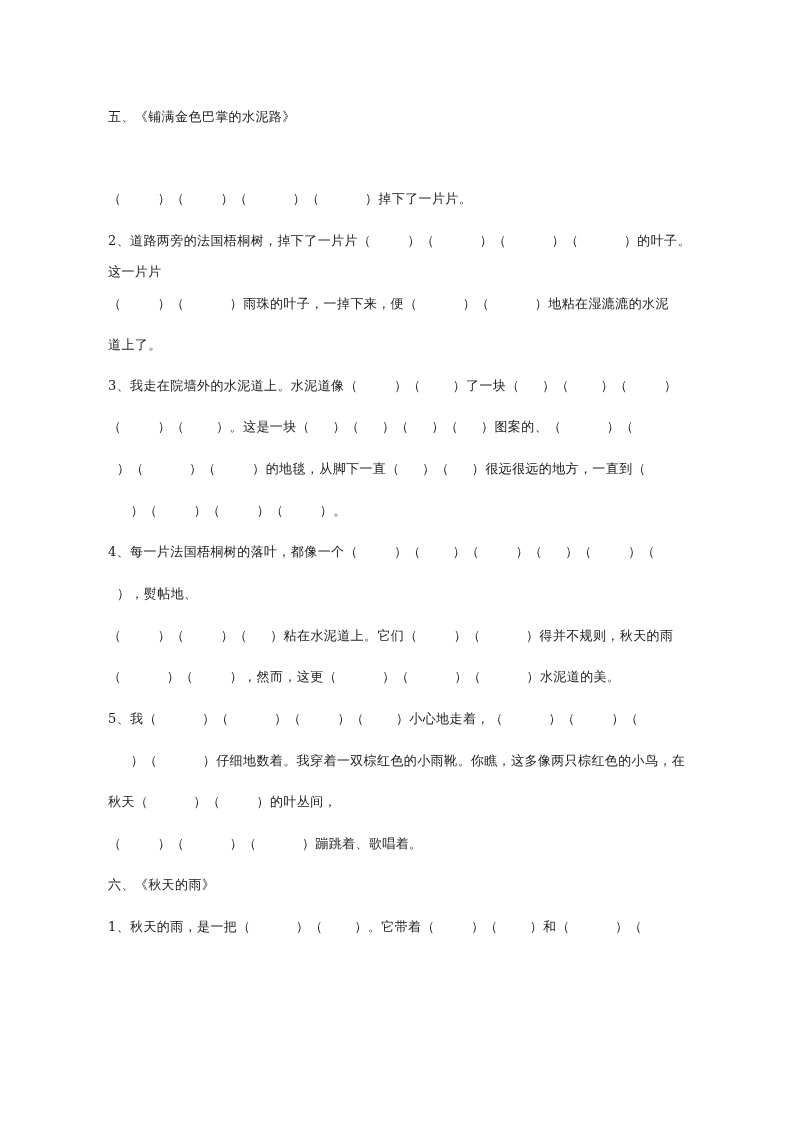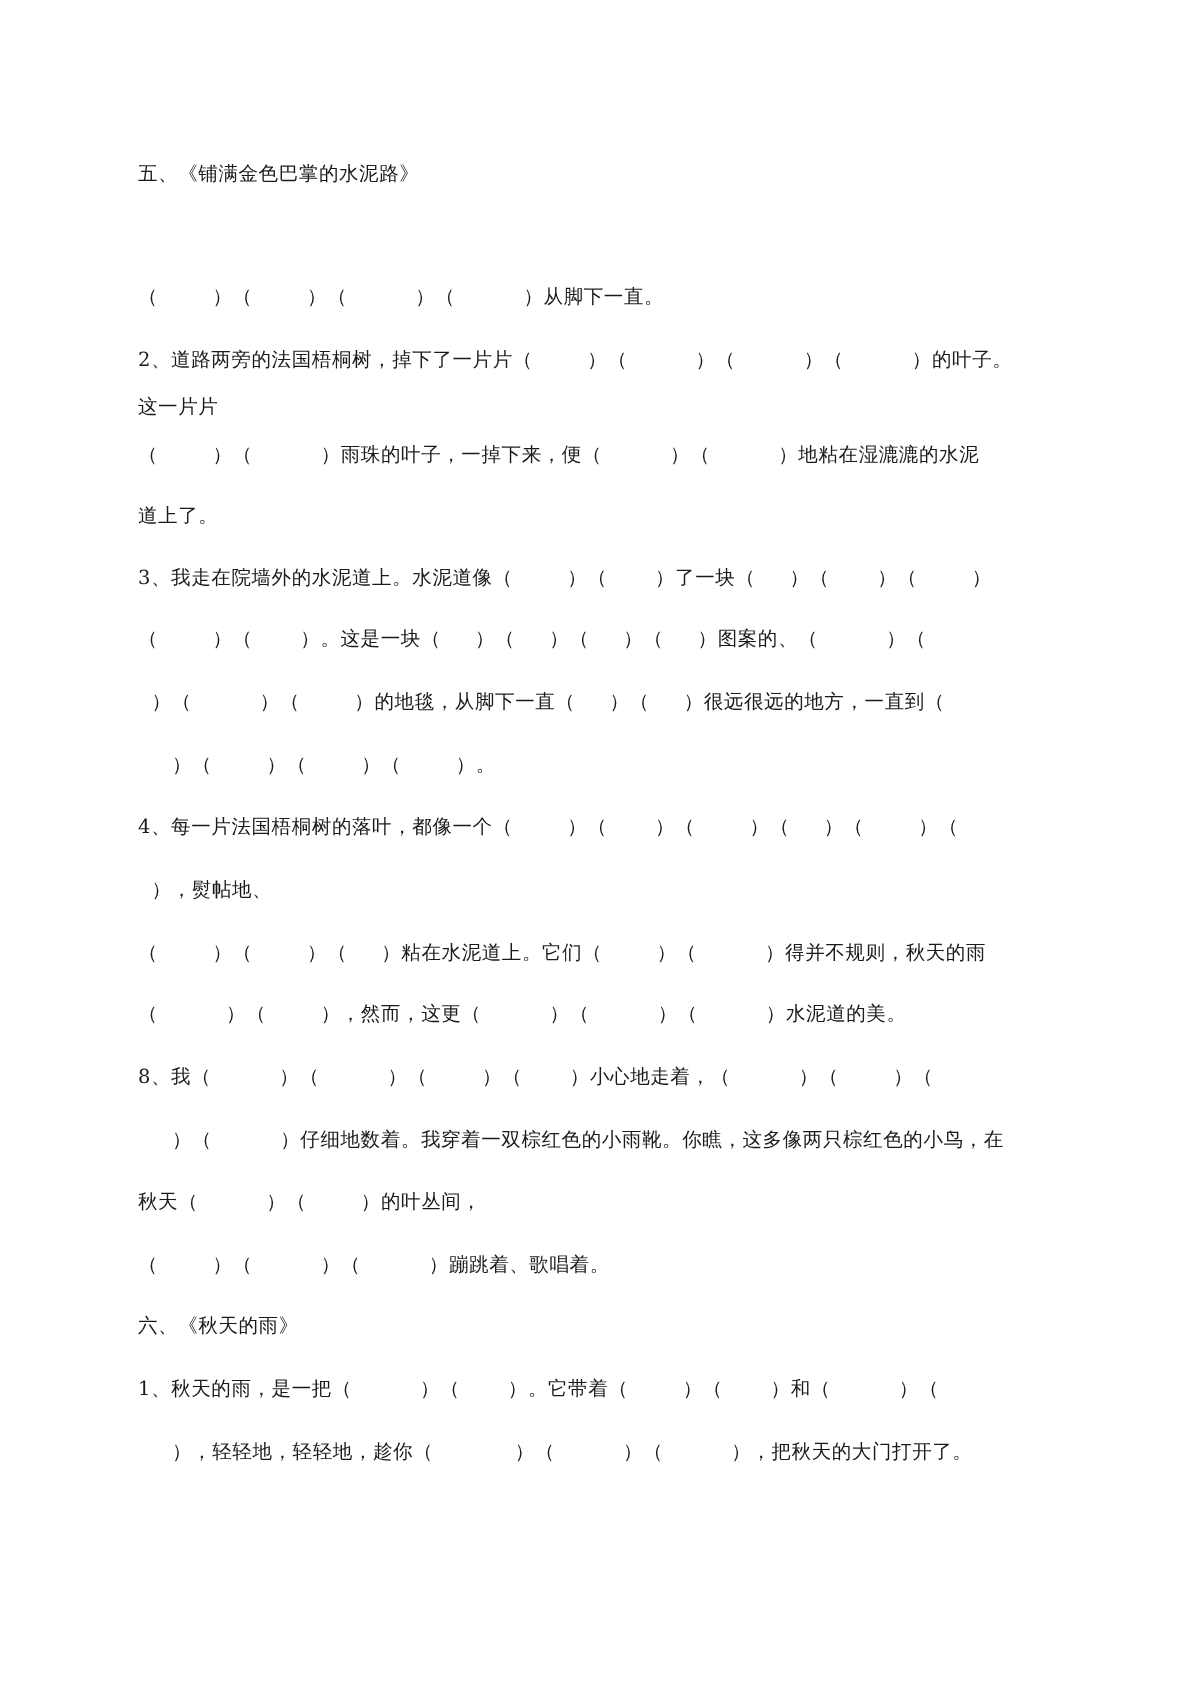--- a/index.html
+++ b/index.html
@@ -1,47 +1,46 @@
 <!DOCTYPE html>
 <html><head>
 <meta charset="utf-8">
 <style>
   html, body { margin: 0; padding: 0; }
   body {
     width: 793px; height: 1122px; background: #ffffff; position: relative;
     font-family: "DejaVu Serif", "Liberation Serif", serif;
     color: #1a1a1a; overflow: hidden;
   }
-  .page { position: absolute; left: 0; top: 0; width: 750px; height: 1122px; }
+  .page { position: absolute; left: 16px; top: 0; width: 750px; height: 1122px; }
   .line {
     position: absolute; left: 92px; font-size: 13px; line-height: 16px;
     white-space: pre; letter-spacing: 0.4px;
   }
   .heading { font-size: 13px; }
 </style>
 </head>
 <body>
 
 <div class="page">
   <div class="line heading" style="top:109px">五、《铺满金色巴掌的水泥路》</div>
 
-  <div class="line" style="top:191px">（        ）（        ）（          ）（          ）从脚下一直。</div>
+  <div class="line" style="top:191px">（        ）（        ）（          ）（          ）掉下了一片片。</div>
   <div class="line" style="top:233px">2、道路两旁的法国梧桐树，掉下了一片片（        ）（          ）（          ）（          ）的叶子。</div>
   <div class="line" style="top:264px">这一片片</div>
   <div class="line" style="top:296px">（        ）（          ）雨珠的叶子，一掉下来，便（          ）（          ）地粘在湿漉漉的水泥</div>
   <div class="line" style="top:337px">道上了。</div>
   <div class="line" style="top:378px">3、我走在院墙外的水泥道上。水泥道像（        ）（       ）了一块（     ）（       ）（        ）</div>
   <div class="line" style="top:419px">（        ）（       ）。这是一块（     ）（     ）（     ）（     ）图案的、（          ）（</div>
   <div class="line" style="top:461px">  ）（          ）（        ）的地毯，从脚下一直（     ）（     ）很远很远的地方，一直到（</div>
   <div class="line" style="top:503px">     ）（        ）（        ）（        ）。</div>
   <div class="line" style="top:544px">4、每一片法国梧桐树的落叶，都像一个（        ）（       ）（        ）（     ）（        ）（</div>
   <div class="line" style="top:586px">  ），熨帖地、</div>
   <div class="line" style="top:628px">（        ）（        ）（     ）粘在水泥道上。它们（        ）（          ）得并不规则，秋天的雨</div>
   <div class="line" style="top:669px">（          ）（        ），然而，这更（          ）（          ）（          ）水泥道的美。</div>
-  <div class="line" style="top:711px">8、我（          ）（          ）（        ）（       ）小心地走着，（          ）（        ）（</div>
+  <div class="line" style="top:711px">5、我（          ）（          ）（        ）（       ）小心地走着，（          ）（        ）（</div>
   <div class="line" style="top:753px">     ）（          ）仔细地数着。我穿着一双棕红色的小雨靴。你瞧，这多像两只棕红色的小鸟，在</div>
   <div class="line" style="top:794px">秋天（          ）（        ）的叶丛间，</div>
   <div class="line" style="top:836px">（        ）（          ）（          ）蹦跳着、歌唱着。</div>
 
   <div class="line heading" style="top:877px">六、《秋天的雨》</div>
   <div class="line" style="top:919px">1、秋天的雨，是一把（          ）（       ）。它带着（        ）（       ）和（          ）（</div>
-  <div class="line" style="top:961px">     ），轻轻地，轻轻地，趁你（            ）（          ）（          ），把秋天的大门打开了。</div>
 </div>
 
 </body></html>

